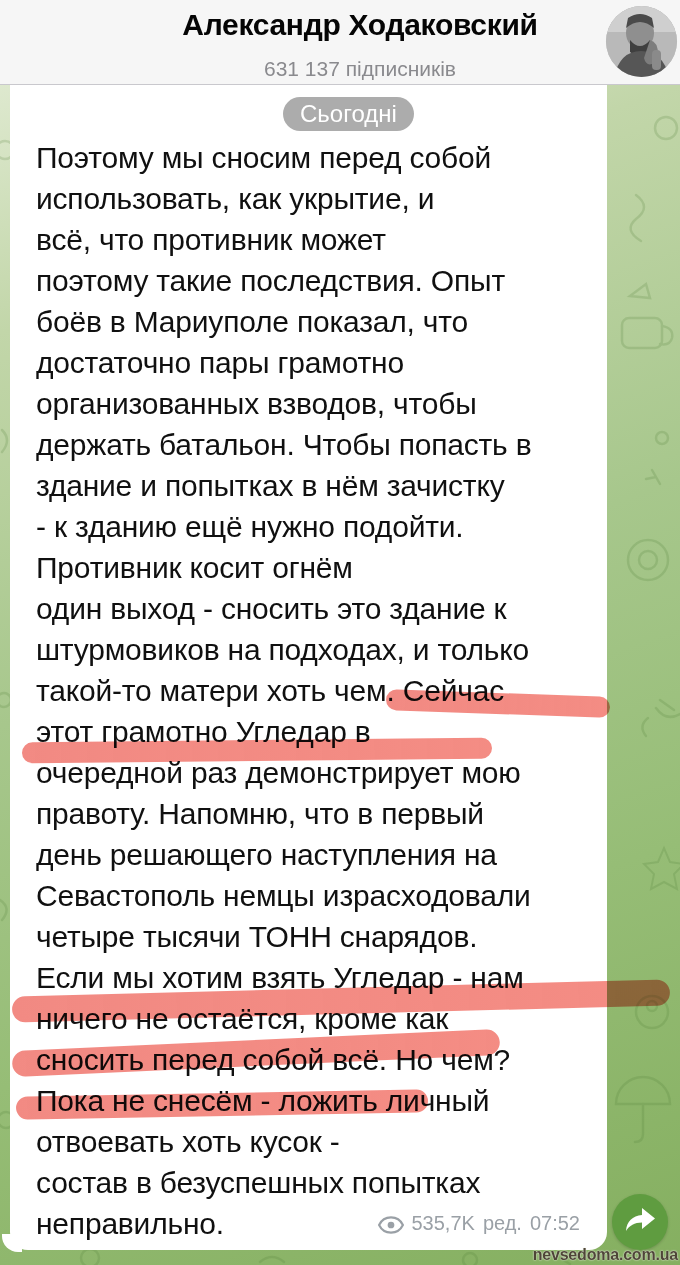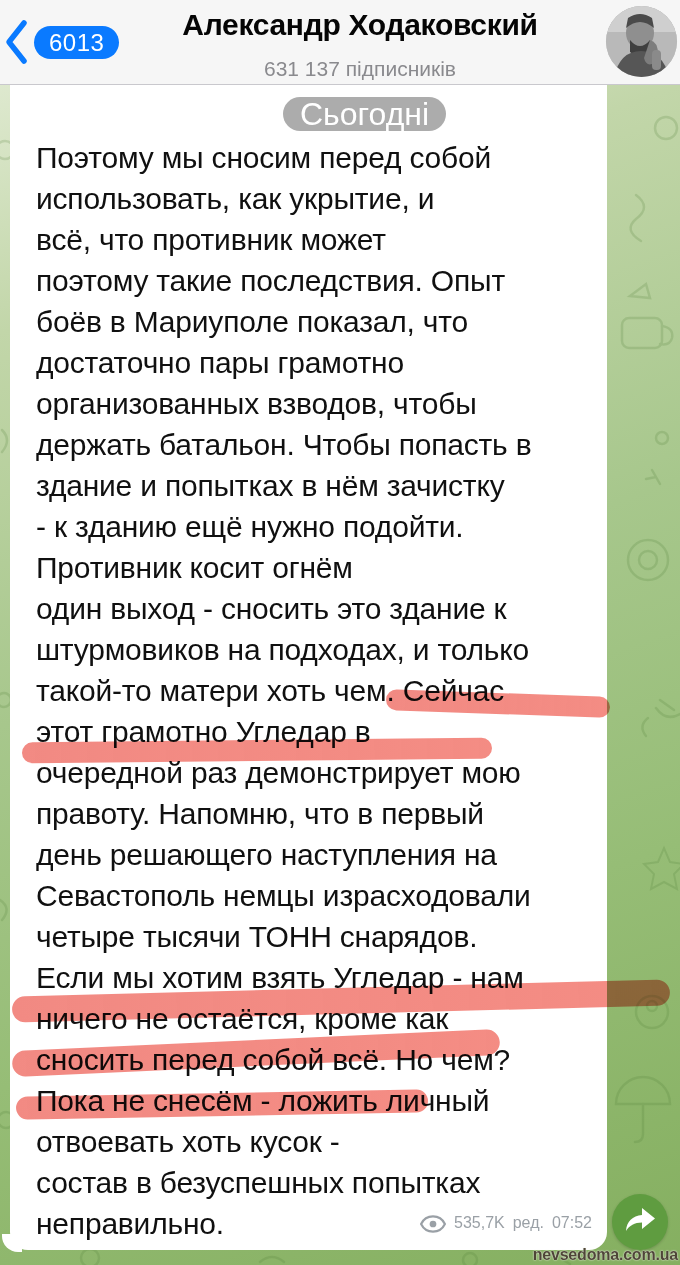--- a/index.html
+++ b/index.html
@@ -58,21 +58,21 @@
     border-radius:0 0 18px 18px;
     z-index:1;
   }
   #bubble-tail{
     position:absolute;left:2px;top:1234px;width:20px;height:18px;background:#ffffff;
     border-bottom-left-radius:16px;z-index:1;
   }
   #date-pill{
     position:absolute;left:283px;top:97px;z-index:2;
     background:rgba(168,168,168,0.95);color:#fff;
-    font-size:32px;line-height:34px;padding:0 17px;border-radius:17px;
+    font-size:24px;line-height:34px;padding:0 17px;border-radius:17px;
   }
   #message-lines{
     position:absolute;left:36px;top:137px;width:560px;z-index:2;
   }
   .msg-line{
     font-size:30px;line-height:41px;color:#101010;
     white-space:nowrap;letter-spacing:-0.2px;
   }
   
   .hl{
@@ -81,23 +81,23 @@
     border-radius:13px;
     mix-blend-mode:multiply;
   }
   #hl-1{left:386px;top:693px;width:224px;height:21px;transform:rotate(2deg);}
   #hl-2{left:22px; top:740px;width:470px;height:21px;transform:rotate(-0.6deg);}
   #hl-3{left:12px; top:988px;width:658px;height:26px;transform:rotate(-1.5deg);}
   #hl-4{left:12px; top:1040px;width:488px;height:26px;transform:rotate(-2.6deg);}
   #hl-5{left:16px; top:1093px;width:412px;height:23px;transform:rotate(-1deg);}
   
   #meta{
-    position:absolute;right:88px;top:1212px;z-index:3;
+    position:absolute;right:100px;top:1212px;z-index:3;
     display:flex;align-items:center;gap:8px;
-    color:#9aa0a6;font-size:16px;
+    color:#9aa0a6;font-size:20px;
   }
   #eye-icon{width:26px;height:18px;margin-top:3px;}
   
   #share-button{
     position:absolute;left:612px;top:1194px;width:56px;height:56px;border-radius:50%;
     background:var(--share,#5f9c40);z-index:4;cursor:pointer;
     display:flex;align-items:center;justify-content:center;
     box-shadow:0 1px 3px rgba(0,0,0,0.18);
   }
   
@@ -198,26 +198,20 @@
     <span>07:52</span>
   </div>
 
   <div id="share-button">
     <svg width="34" height="32" viewBox="0 0 34 32">
       <path d="M19 2 L32 12.5 L19 23 L19 16.5 C11.5 16.5 6.5 19.5 3 25 C3.6 15.5 9.5 9.8 19 9 Z" fill="#ffffff"></path>
     </svg>
   </div>
 
   <div id="header">
-    <div id="back-button">
-      <svg id="back-chevron" viewBox="0 0 30 48">
-        <polyline points="22,5 7,24 22,43" fill="none" stroke="#0a7aff" stroke-width="5.5" stroke-linecap="round" stroke-linejoin="round"></polyline>
-      </svg>
-      <div id="unread-badge">6013</div>
-    </div>
     <div id="title-wrap">
       <div id="channel-title">Александр Ходаковский</div>
       <div id="channel-subtitle">631 137 підписників</div>
     </div>
     <div id="avatar">
       <svg width="71" height="71" viewBox="0 0 71 71">
         <rect width="71" height="71" fill="#b9b9b9"></rect>
         <rect width="71" height="26" fill="#cfcfcf"></rect>
         <ellipse cx="34" cy="27" rx="14" ry="16" fill="#8f8f8f"></ellipse>
         <path d="M20 22 q14 -12 28 0 l-2 -10 q-12 -8 -24 0 z" fill="#4a4a4a"></path>

